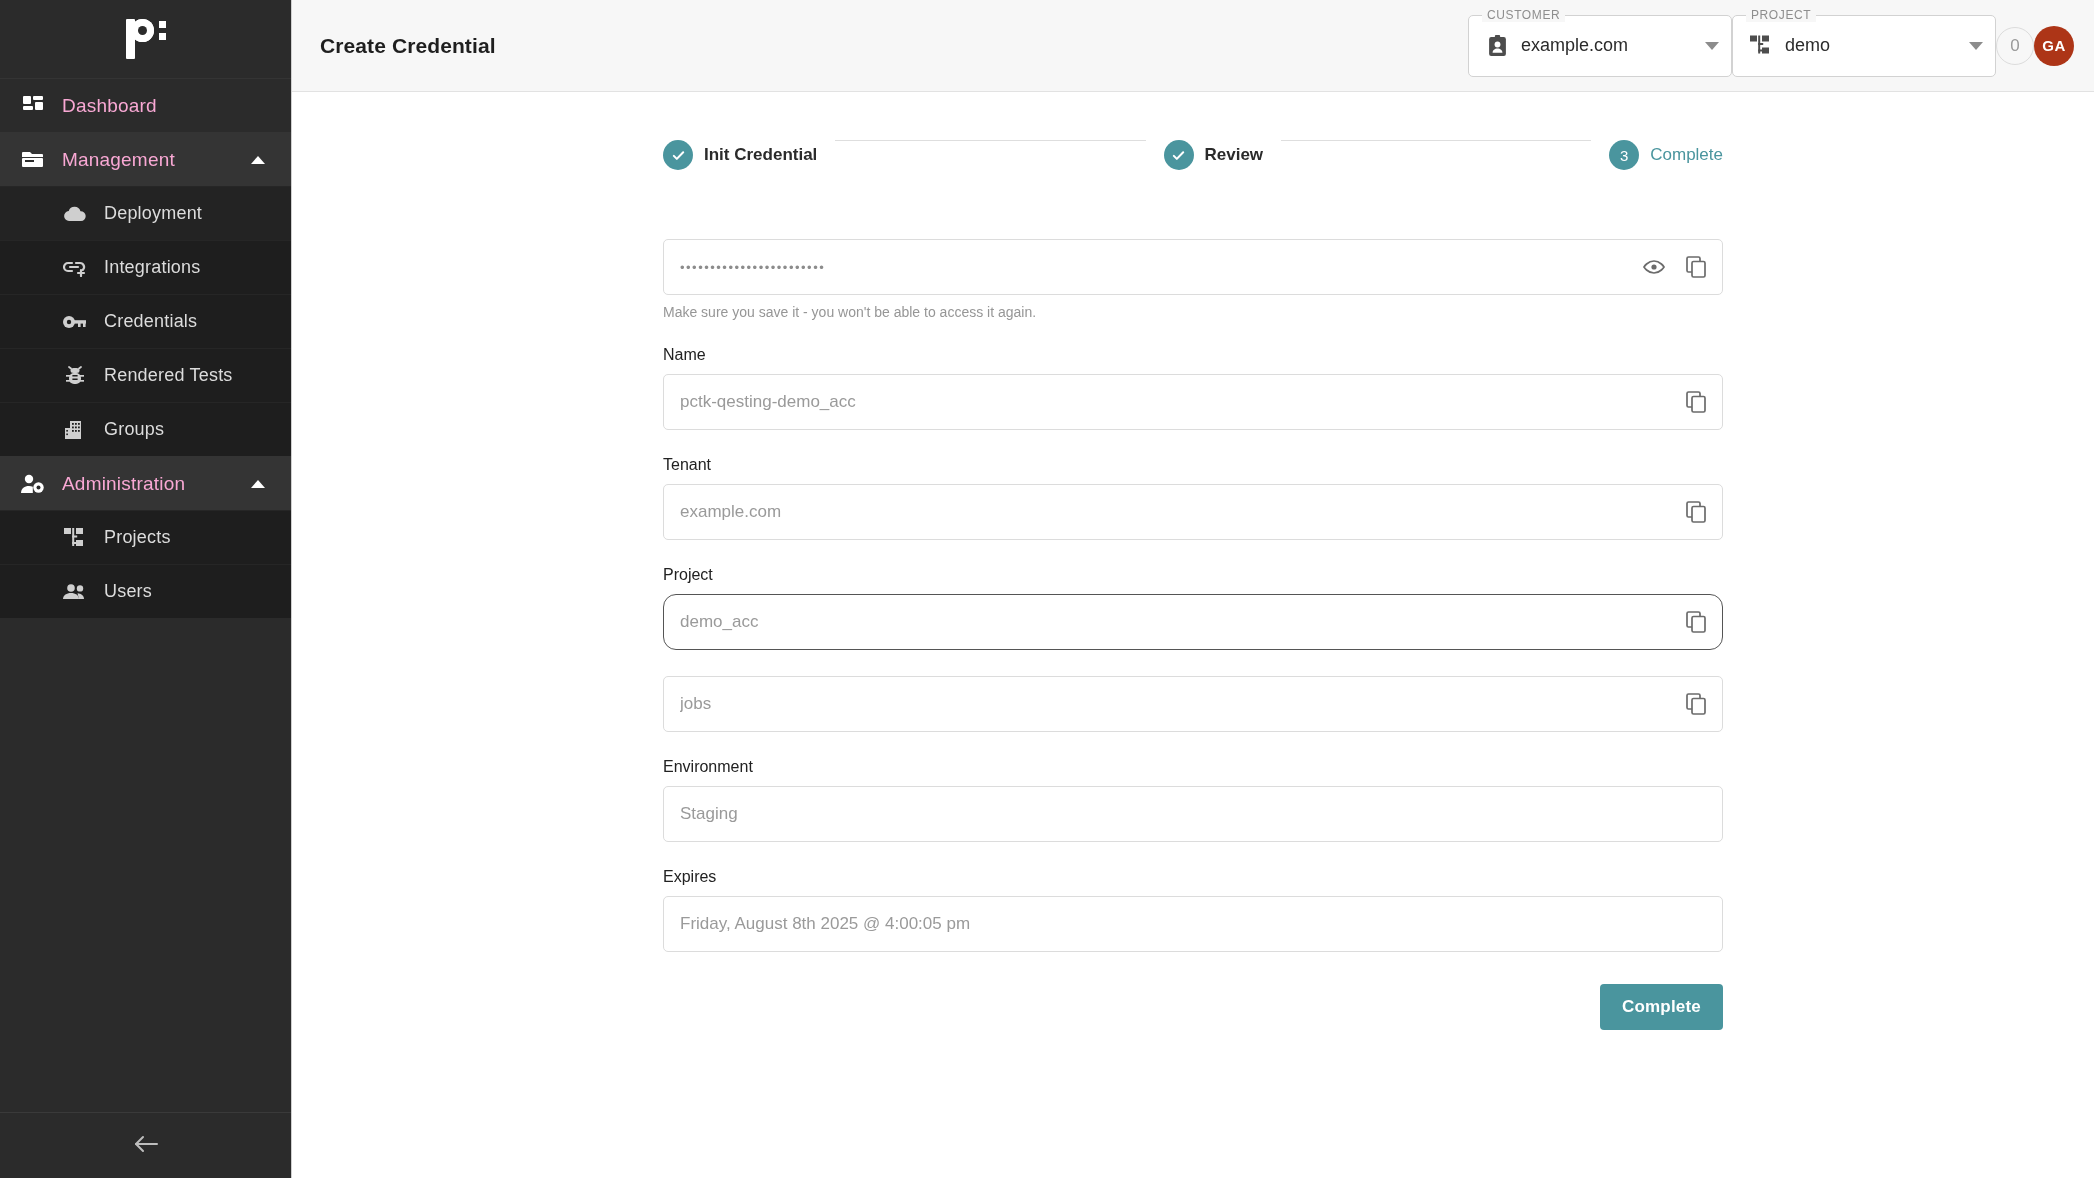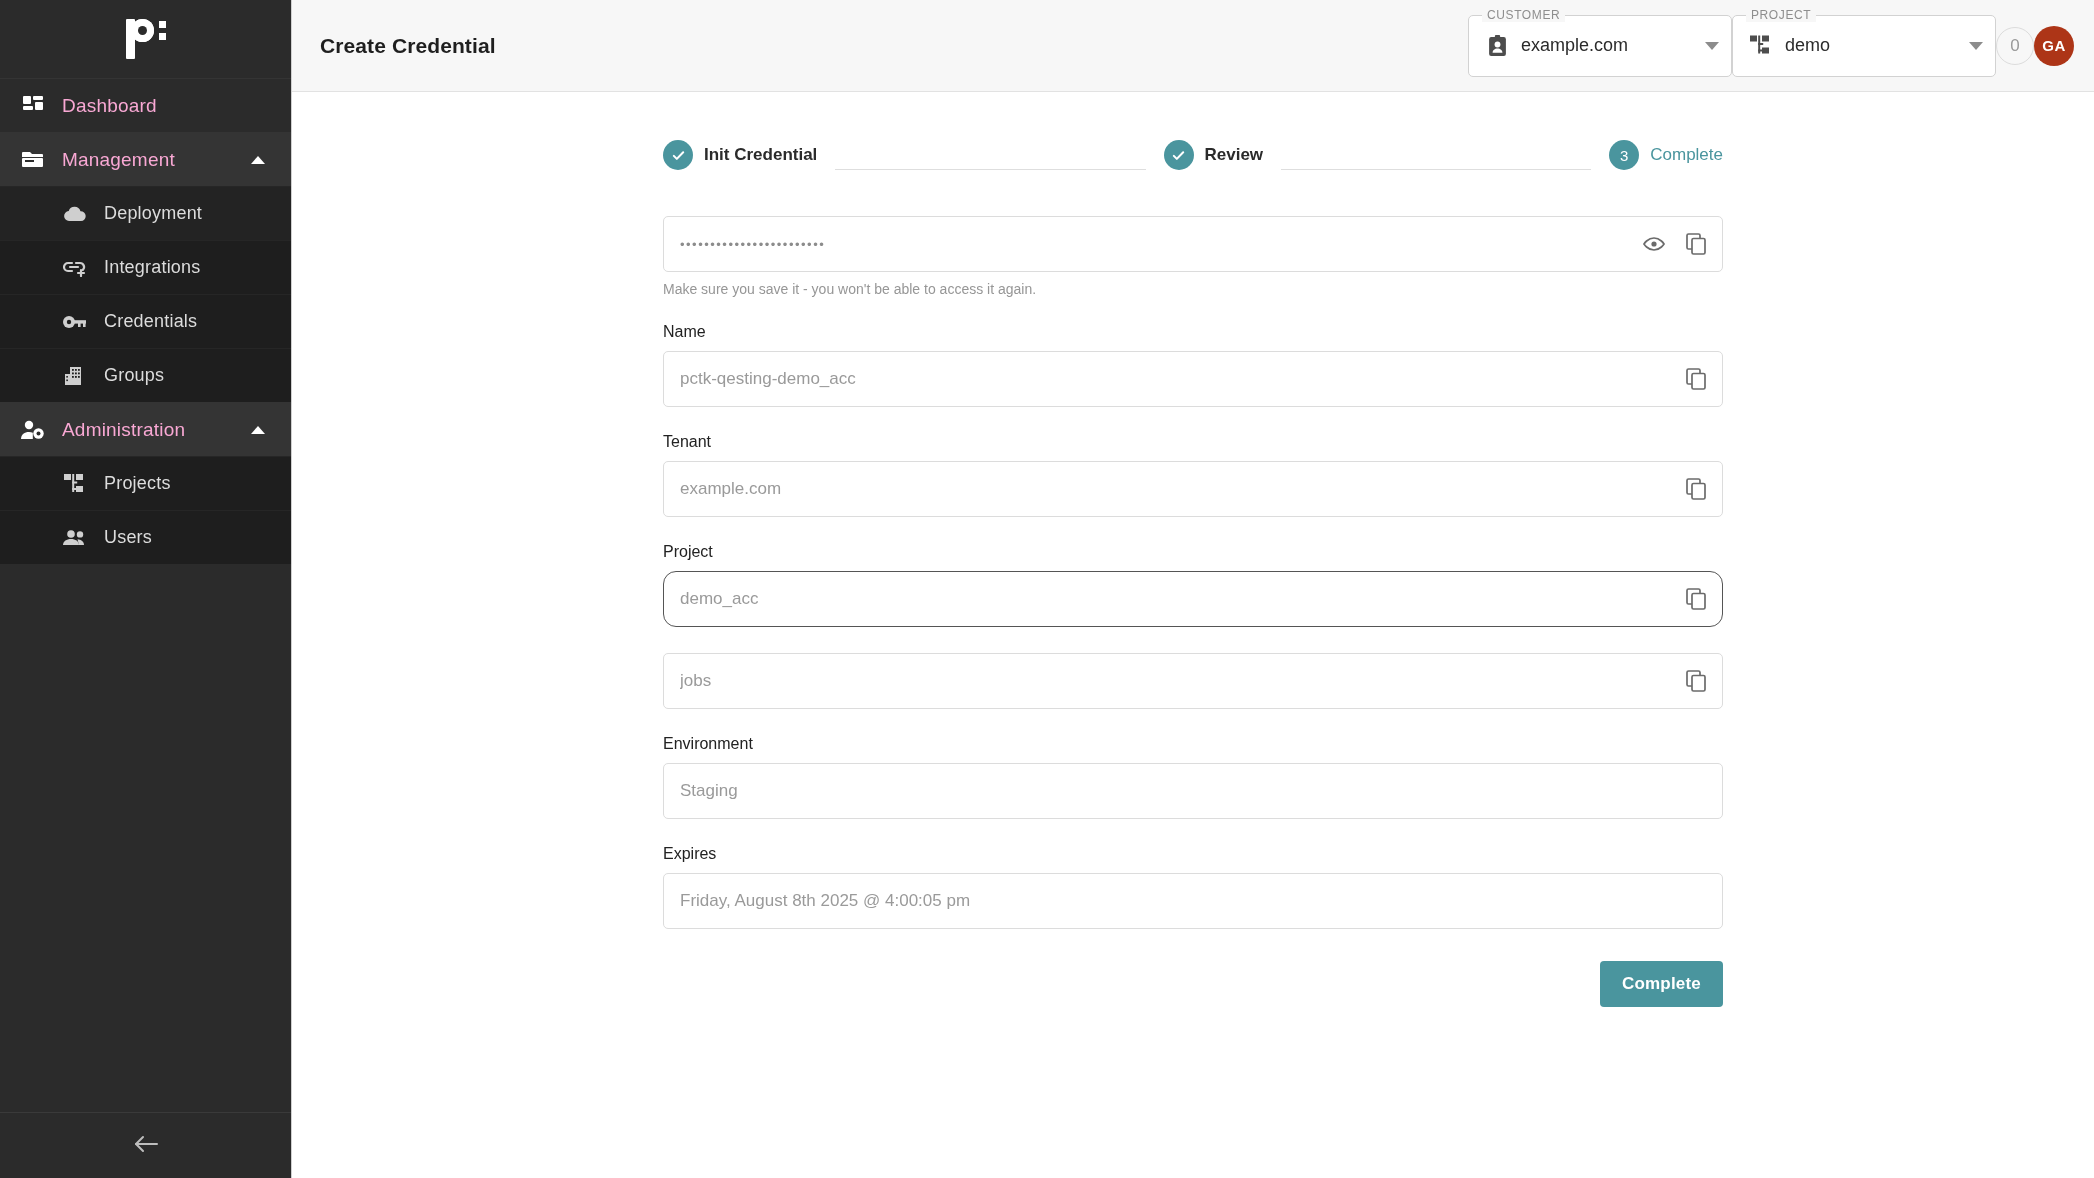--- a/index.html
+++ b/index.html
@@ -248,22 +248,22 @@
     justify-content: center;
   }
   .form-wrap {
     width: 1060px;
     padding-top: 48px;
   }
 
   
   .stepper {
     display: flex;
-    align-items: flex-end;
-    margin-bottom: 46px;
+    align-items: flex-start;
+    margin-bottom: 69px;
   }
   .step {
     display: flex;
     align-items: center;
     gap: 11px;
   }
   .step-circle {
     width: 30px; height: 30px;
     border-radius: 50%;
     background: #4a959e;
@@ -428,20 +428,36 @@
             <circle cx="6" cy="8" r="6"></circle>
             <circle cx="6" cy="8" r="2.2" fill="#1e1e1e"></circle>
             <rect x="10" y="6.2" width="13" height="3.4"></rect>
             <rect x="15" y="9" width="2.6" height="4"></rect>
             <rect x="20" y="9" width="2.6" height="4"></rect>
           </svg>
         </span>
         <span class="nav-label">Credentials</span>
       </div>
 
+      <div class="nav-item sub">
+        <span class="nav-icon">
+          <svg width="18" height="20" viewBox="0 0 18 20" fill="currentColor">
+            <path d="M5 2.5 3 1M13 2.5 15 1" stroke="currentColor" stroke-width="1.8" stroke-linecap="round"></path>
+            <rect x="4.5" y="2" width="9" height="5" rx="3"></rect>
+            <rect x="3" y="7" width="12" height="11" rx="5"></rect>
+            <rect x="0" y="9" width="4" height="1.7"></rect>
+            <rect x="14" y="9" width="4" height="1.7"></rect>
+            <rect x="0" y="14" width="4" height="1.7"></rect>
+            <rect x="14" y="14" width="4" height="1.7"></rect>
+            <rect x="6.4" y="9" width="5.2" height="1.5" fill="#1e1e1e"></rect>
+            <rect x="6.4" y="12.5" width="5.2" height="1.5" fill="#1e1e1e"></rect>
+          </svg>
+        </span>
+        <span class="nav-label">Rendered Tests</span>
+      </div>
 
       <div class="nav-item sub">
         <span class="nav-icon">
           <svg width="20" height="20" viewBox="0 0 20 20" fill="currentColor">
             <rect x="5" y="1" width="11" height="18"></rect>
             <rect x="0" y="8" width="5" height="11"></rect>
             <g fill="#1e1e1e">
               <rect x="7" y="3" width="1.8" height="1.8"></rect>
                 <rect x="10" y="3" width="1.8" height="1.8"></rect>
                 <rect x="13" y="3" width="1.8" height="1.8"></rect>

